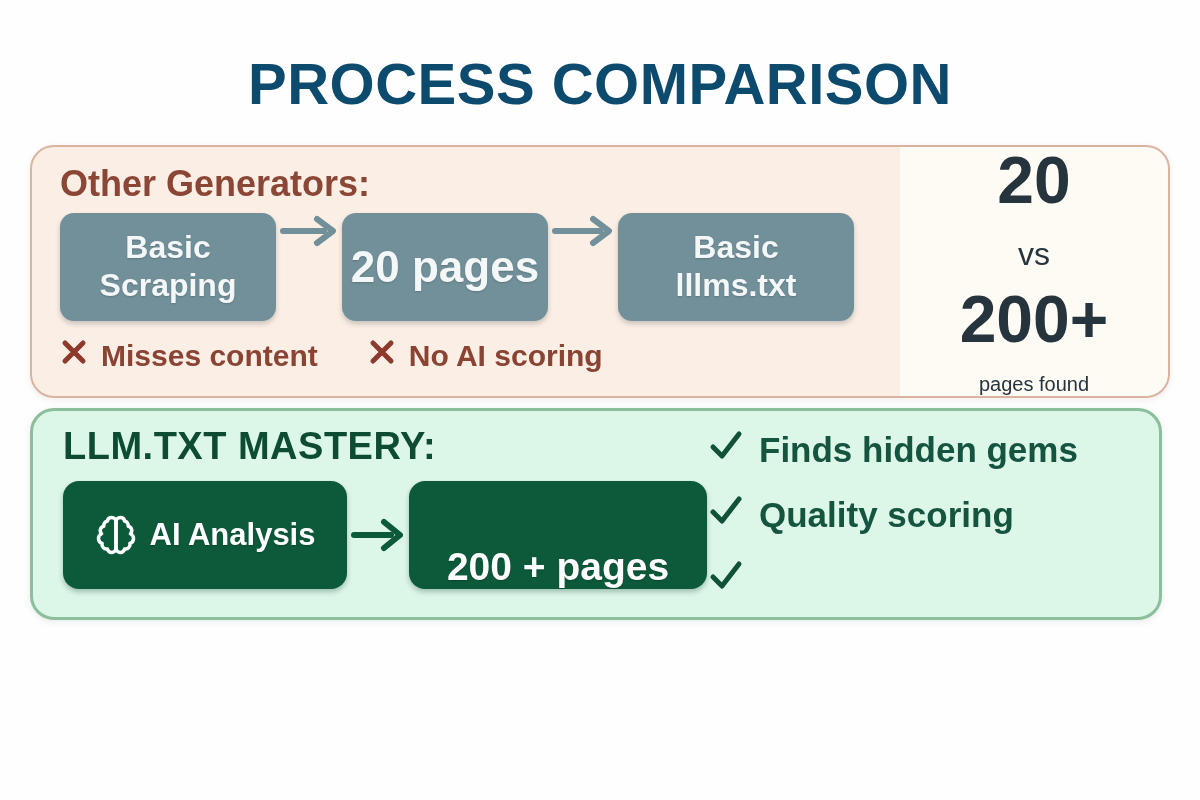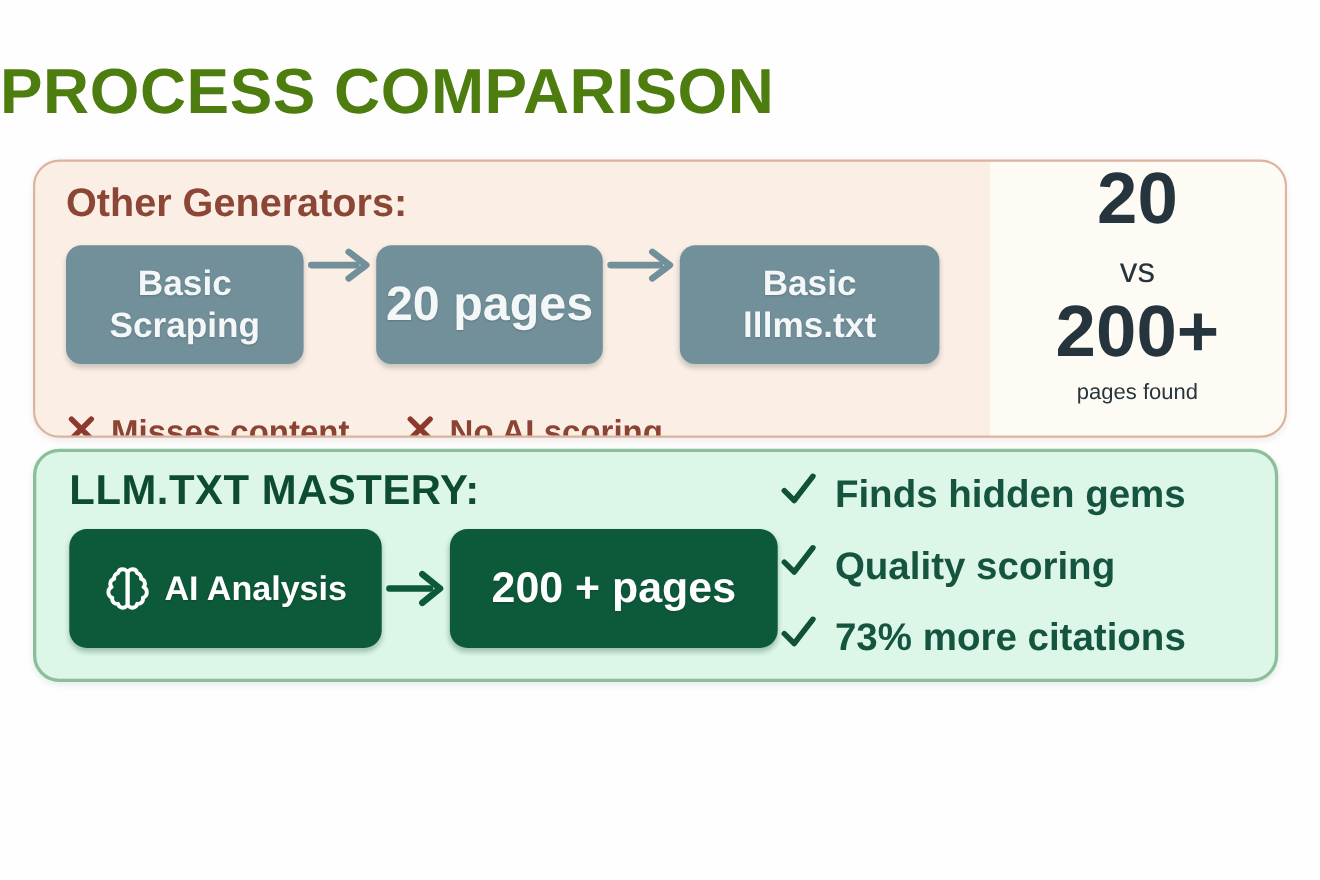--- a/index.html
+++ b/index.html
@@ -3,67 +3,68 @@
 <meta charset="utf-8">
 <style>
   * { margin: 0; padding: 0; box-sizing: border-box; }
   html, body { width: 1200px; height: 800px; background: #fefefe; overflow: hidden; }
   body { font-family: "Liberation Sans", sans-serif; position: relative; }
 
   .page { position: absolute; inset: 0; }
 
   .title {
     position: absolute; top: 50px; left: 0; right: 0;
+    text-align: center;
     font-size: 58px; font-weight: 800; letter-spacing: 0.5px;
-    color: #4d7c0f;
+    color: #0c4a6e;
   }
 
   
   .card-top {
     position: absolute; left: 30px; top: 145px;
     width: 1140px; height: 253px;
     background: #FBEEE5;
     border: 2px solid #DBB3A1;
     border-radius: 24px;
     box-shadow: 0 2px 6px rgba(150,110,90,0.12);
     display: flex; overflow: hidden;
   }
   .top-left { flex: 1; padding: 16px 0 0 28px; }
   .top-heading {
     font-size: 36px; font-weight: 700; color: #8C4636;
-    margin-bottom: 18px;
+    margin-bottom: 8px;
   }
   .flow-row { display: flex; align-items: flex-start; }
   .gray-box {
     background: #72909A;
     border-radius: 14px;
     height: 108px;
     display: flex; align-items: center; justify-content: center;
     color: #F3F7F8; font-size: 32px; font-weight: 700;
     text-align: center; line-height: 1.18; white-space: pre-line;
     box-shadow: 0 3px 5px rgba(60,70,75,0.25);
     text-shadow: 0 1px 2px rgba(0,0,0,0.18);
   }
   .box-w1 { width: 216px; }
   .box-w2 { width: 206px; font-size: 44px; }
   .box-w3 { width: 236px; }
   .arrow { display: flex; align-items: center; margin: 0 4px; }
 
   .cons-row { display: flex; align-items: center; margin-top: 17px; gap: 50px; }
   .con-item {
     display: flex; align-items: center; gap: 13px;
-    color: #8B4334; font-size: 30px; font-weight: 600; margin-top: 28px;
+    color: #8B4334; font-size: 30px; font-weight: 600;
   }
 
   .stat-box {
     width: 268px; height: 100%;
     background: #FDFBF4;
     border-radius: 0 22px 22px 0;
     display: flex; flex-direction: column;
-    align-items: center; justify-content: flex-start;
+    align-items: center; justify-content: space-between;
     color: #26343E; text-align: center;
   }
   .stat-small { font-size: 66px; font-weight: 800; line-height: 1.0; }
   .stat-vs    { font-size: 32px; font-weight: 400; line-height: 1.15; margin-top: 14px; }
   .stat-large { font-size: 66px; font-weight: 800; line-height: 1.15; }
   .stat-caption { font-size: 20px; font-weight: 500; line-height: 1.2; margin-top: 5px; }
 
   
   .card-bottom {
     position: absolute; left: 30px; top: 408px;
@@ -82,21 +83,21 @@
   .green-box {
     background: #0D5A3A;
     border-radius: 16px;
     height: 108px;
     display: flex; align-items: center; justify-content: center; gap: 13px;
     color: #FFFFFF; font-weight: 700;
     box-shadow: 0 3px 5px rgba(20,70,50,0.3);
     text-shadow: 0 1px 2px rgba(0,0,0,0.2);
   }
   .green-box-ai { width: 284px; font-size: 31px; justify-content: center; }
-  .green-box-pages { width: 298px; font-size: 39px; }
+  .green-box-pages { width: 298px; font-size: 39px; align-items: flex-end; }
   .brain { display: flex; align-items: center; }
 
   .checklist {
     position: absolute; left: 676px; top: 19px;
     display: flex; flex-direction: column; gap: 25px;
   }
   .check-item {
     display: flex; align-items: flex-end; gap: 16px;
     height: 40px;
     color: #155540; font-size: 35px; font-weight: 600;
@@ -207,18 +208,17 @@
           </svg>
         </span>
         <span>Quality scoring</span>
       </div>
       <div class="check-item">
         <span>
           <svg width="34" height="34" viewBox="0 0 34 34">
             <path d="M4 19 L13 28 L30 6" stroke="#0F5238" stroke-width="5" stroke-linecap="round" stroke-linejoin="round" fill="none"></path>
           </svg>
         </span>
-        <span>73% more citations</span>
       </div>
     </div>
   </section>
 
 </div>
 
 </body></html>

